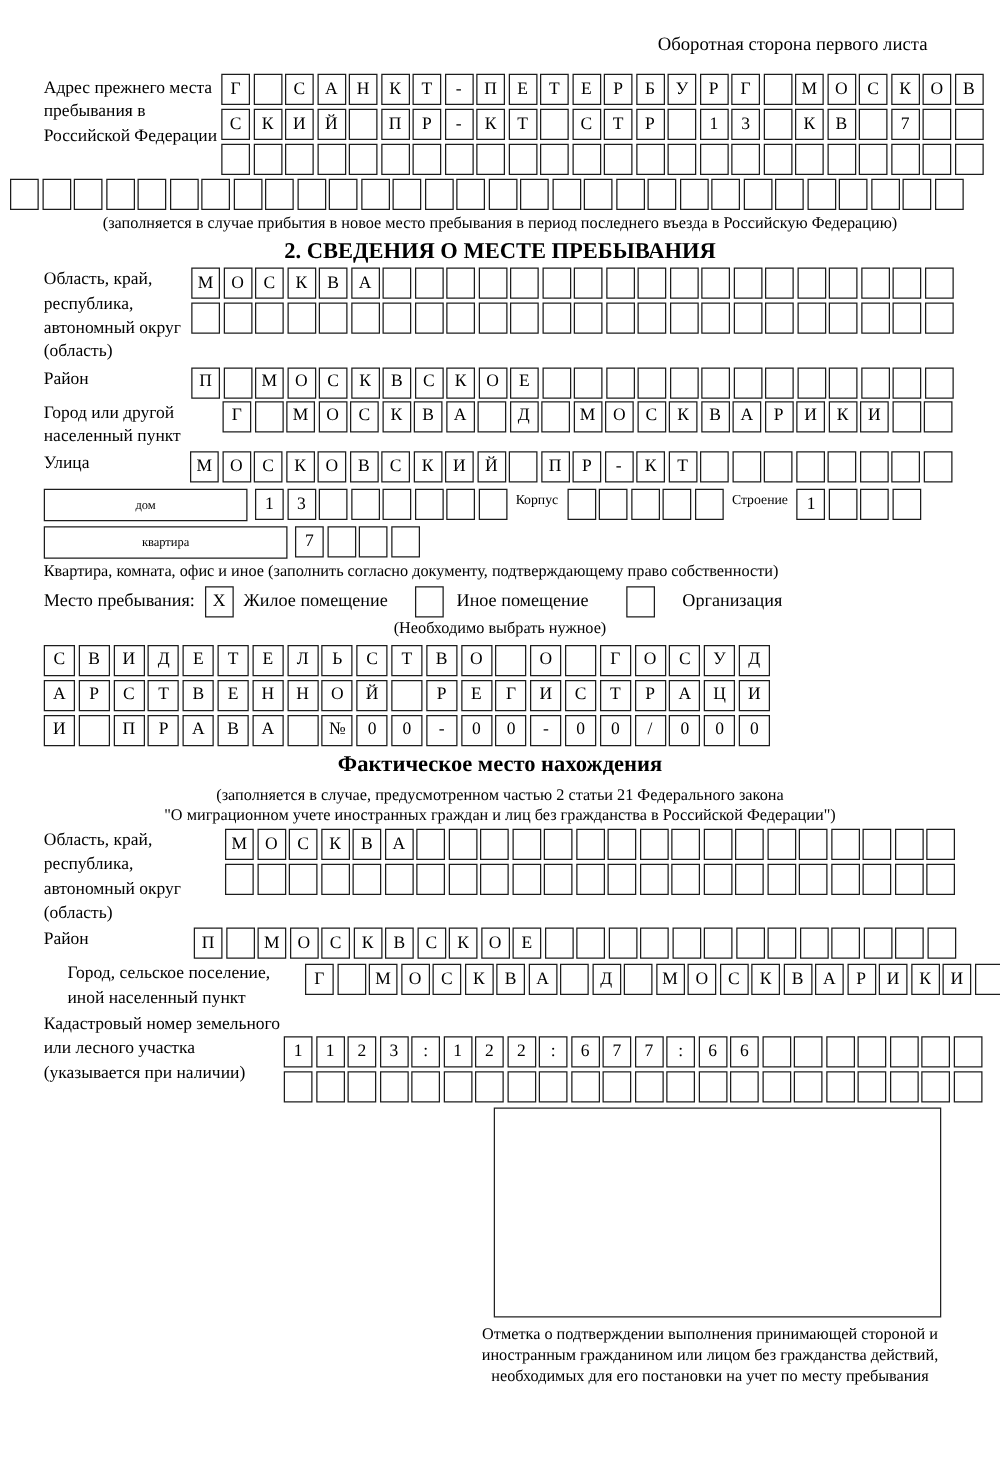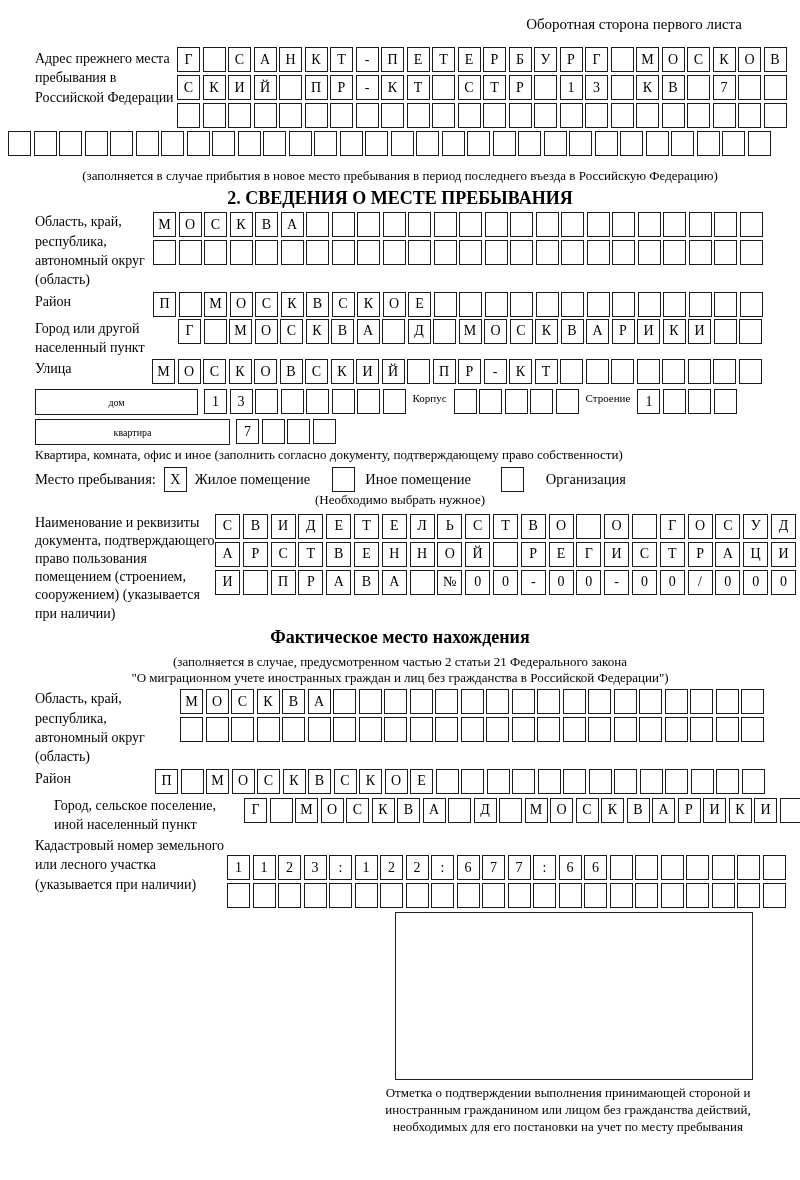--- a/index.html
+++ b/index.html
@@ -1,19 +1,19 @@
 <!DOCTYPE html>
 <html><head>
 <meta charset="utf-8">
 <style>
   html,body{margin:0;padding:0;background:#fff;}
   .page{
     width:800px;height:1180px;overflow:hidden;background:#fff;color:#000;
     font-family:"Liberation Serif","DejaVu Serif",serif;box-sizing:border-box;
-    padding-top:16px;position:relative;
+    padding-top:28px;position:relative;
   }
   .corner{text-align:right;margin-right:58px;font-size:15px;}
   .frow{display:flex;align-items:flex-start;}
   .flabel{font-size:14px;line-height:1.38;flex:0 0 auto;}
   .col{display:flex;flex-direction:column;gap:3px;flex:0 0 auto;}
   .cells{display:flex;gap:2.5px;flex:0 0 auto;}
   .cell{
     flex:0 0 23px;width:23px;height:25px;border:1.6px solid #1c1c1c;
     box-sizing:border-box;display:flex;align-items:center;justify-content:center;
     font-size:14px;background:#fff;
@@ -147,21 +147,21 @@
       <div class="cell"></div>
       <div class="cell"></div>
       <div class="cell"></div>
       <div class="cell"></div>
       <div class="cell"></div>
       <div class="cell"></div>
       <div class="cell"></div>
       <div class="cell"></div>
       <div class="cell"></div>
     </div>
-  <div class="note center" style="margin-top:12px">(заполняется в случае прибытия в новое место пребывания в период последнего въезда в Российскую Федерацию)</div>
+  <div class="note center" style="margin-top:2px">(заполняется в случае прибытия в новое место пребывания в период последнего въезда в Российскую Федерацию)</div>
 
   <div class="center title" style="margin-top:4px">2. СВЕДЕНИЯ О МЕСТЕ ПРЕБЫВАНИЯ</div>
 
   <div class="frow" style="margin-left:35px;margin-top:3px">
     <div class="flabel" style="width:118px">Область, край, республика, автономный округ (область)</div>
     <div class="col">
       <div class="cells">
           <div class="cell">М</div>
           <div class="cell">О</div>
           <div class="cell">С</div>
@@ -350,21 +350,20 @@
     <div class="cell" style="margin-left:8px">X</div>
     <div class="opt-label" style="margin-left:8px">Жилое помещение</div>
     <div class="cell" style="margin-left:22px"></div>
     <div class="opt-label" style="margin-left:10px">Иное помещение</div>
     <div class="cell" style="margin-left:30px"></div>
     <div class="opt-label" style="margin-left:22px">Организация</div>
   </div>
   <div class="note center">(Необходимо выбрать нужное)</div>
 
   <div class="frow" style="margin-left:35px;margin-top:5px">
-    <div class="flabel" style="width:180px;line-height:1.3">Наименование и реквизиты документа, подтверждающего право пользования помещением (строением, сооружением) (указывается при наличии)</div>
     <div class="col">
       <div class="cells wide">
           <div class="cell">С</div>
           <div class="cell">В</div>
           <div class="cell">И</div>
           <div class="cell">Д</div>
           <div class="cell">Е</div>
           <div class="cell">Т</div>
           <div class="cell">Е</div>
           <div class="cell">Л</div>

